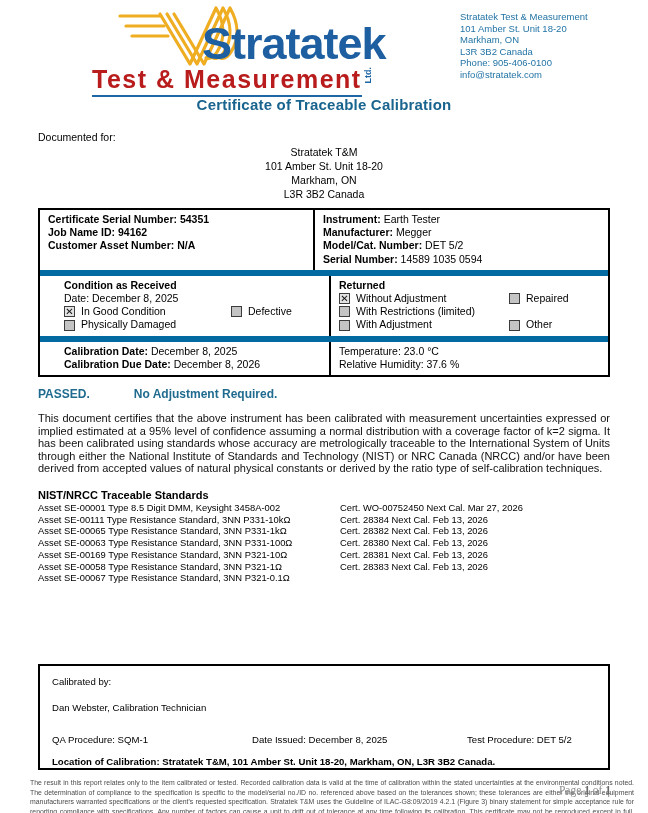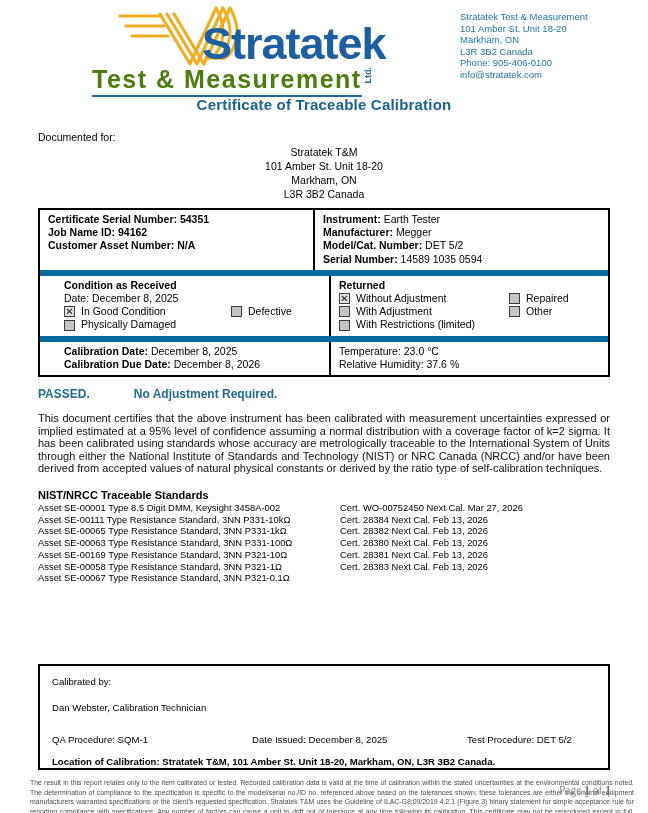--- a/index.html
+++ b/index.html
@@ -5,21 +5,21 @@
   html,body{margin:0;padding:0;background:#ffffff;}
   .page{position:relative;width:648px;height:813px;background:#fff;
         font-family:"Liberation Sans","DejaVu Sans",sans-serif;color:#000;overflow:hidden;}
 
   
   .logo-wrap{position:absolute;left:92px;top:2px;width:372px;height:94px;}
   .logo-wave{position:absolute;left:26px;top:0;}
   .brand{position:absolute;left:110px;top:16px;font-size:45px;font-weight:bold;
          color:#1d5fa0;letter-spacing:-1px;white-space:nowrap;}
   .subbrand-row{position:absolute;left:0;top:63px;display:flex;align-items:flex-start;}
-  .subbrand{font-size:25px;font-weight:bold;color:#4d7c0f;letter-spacing:1.5px;
+  .subbrand{font-size:25px;font-weight:bold;color:#b91c1c;letter-spacing:1.5px;
             border-bottom:2px solid #1e66a4;padding-bottom:1px;white-space:nowrap;}
   .ltd{font-size:9px;font-weight:bold;color:#1e66a4;writing-mode:vertical-rl;
        transform:rotate(180deg);line-height:1;margin-left:2px;margin-top:2px;}
   .contact{position:absolute;left:460px;top:11px;font-size:9.5px;line-height:11.6px;color:#2374a5;}
   .doc-title{position:absolute;top:96px;left:0;width:100%;text-align:center;
              font-size:15px;font-weight:bold;color:#19648e;letter-spacing:.2px;}
 
   
   .content{position:absolute;left:38px;top:131px;width:572px;}
   .documented-label{font-size:10.5px;}
@@ -152,31 +152,31 @@
               <span>Without Adjustment</span>
             </span>
             <span class="check-item">
               <span class="cb"></span>
               <span>Repaired</span>
             </span>
           </div>
           <div class="check-row">
             <span class="check-item">
               <span class="cb"></span>
+              <span>With Restrictions (limited)</span>
+            </span>
+          </div>
+          <div class="check-row">
+            <span class="check-item">
+              <span class="cb"></span>
               <span>With Adjustment</span>
             </span>
             <span class="check-item">
               <span class="cb"></span>
               <span>Other</span>
-            </span>
-          </div>
-          <div class="check-row">
-            <span class="check-item">
-              <span class="cb"></span>
-              <span>With Restrictions (limited)</span>
             </span>
           </div>
         </div>
       </div>
 
       <div class="t-row">
         <div class="cell">
           <div><span class="b">Calibration Date:</span><span> December 8, 2025</span></div>
           <div><span class="b">Calibration Due Date:</span><span> December 8, 2026</span></div>
         </div>

